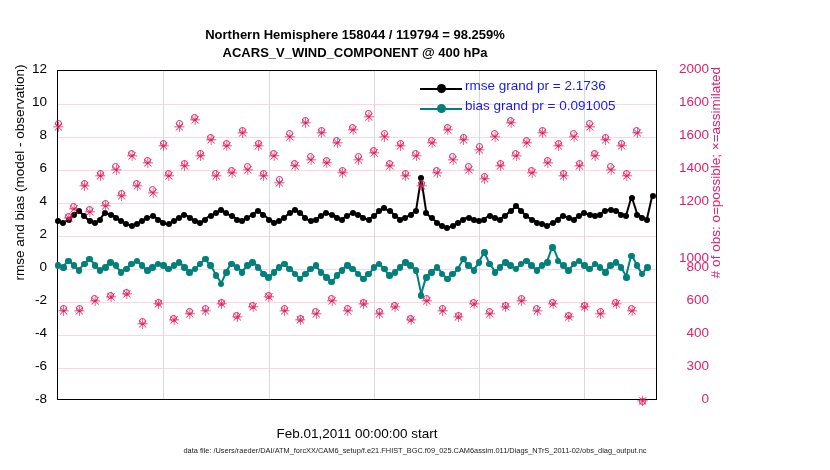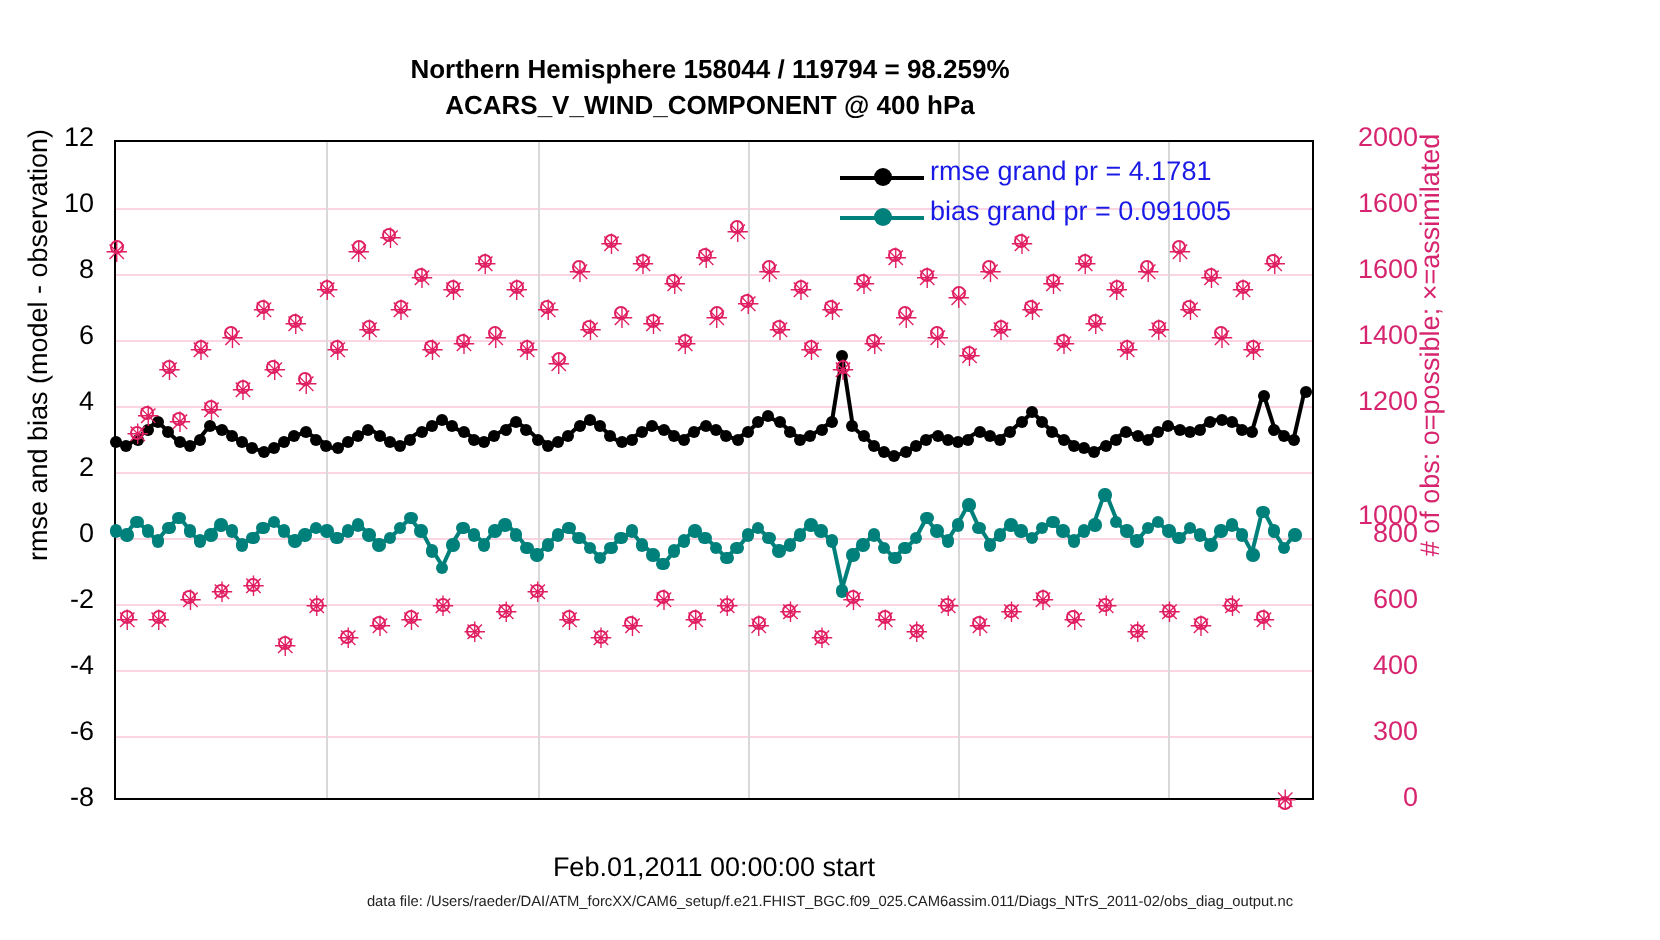--- a/index.html
+++ b/index.html
@@ -842,21 +842,21 @@
 
   <div id="ytitle-left">rmse and bias (model - observation)</div>
   <div id="ytitle-right"># of obs: o=possible; ×=assimilated</div>
   <div id="xtitle">Feb.01,2011 00:00:00 start</div>
   <div id="footer">data file: /Users/raeder/DAI/ATM_forcXX/CAM6_setup/f.e21.FHIST_BGC.f09_025.CAM6assim.011/Diags_NTrS_2011-02/obs_diag_output.nc</div>
 
   <div id="legend">
       <div class="leg-row">
         <div class="leg-line" style="background: rgb(0, 0, 0);"></div>
         <div class="leg-mark" style="background: rgb(0, 0, 0);"></div>
-        <div class="leg-text" style="color: rgb(26, 26, 230);">rmse grand pr = 4.1781</div>
+        <div class="leg-text" style="color: rgb(26, 26, 230);">rmse grand pr = 2.1736</div>
       </div>
       <div class="leg-row">
         <div class="leg-line" style="background: rgb(0, 128, 123);"></div>
         <div class="leg-mark" style="background: rgb(0, 128, 123);"></div>
         <div class="leg-text" style="color: rgb(26, 26, 230);">bias grand pr = 0.091005</div>
       </div>
     </div>
 
 </div>
 

